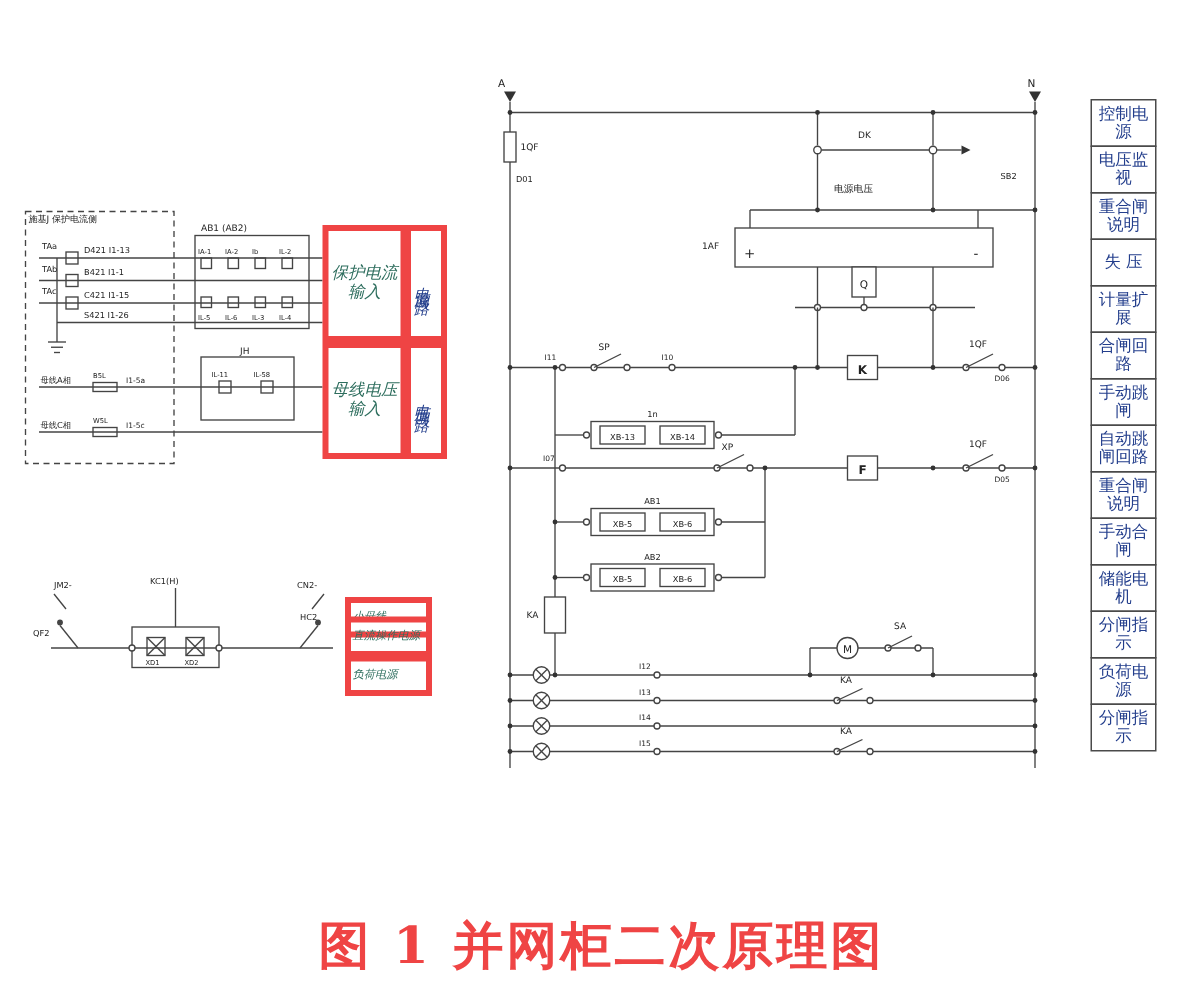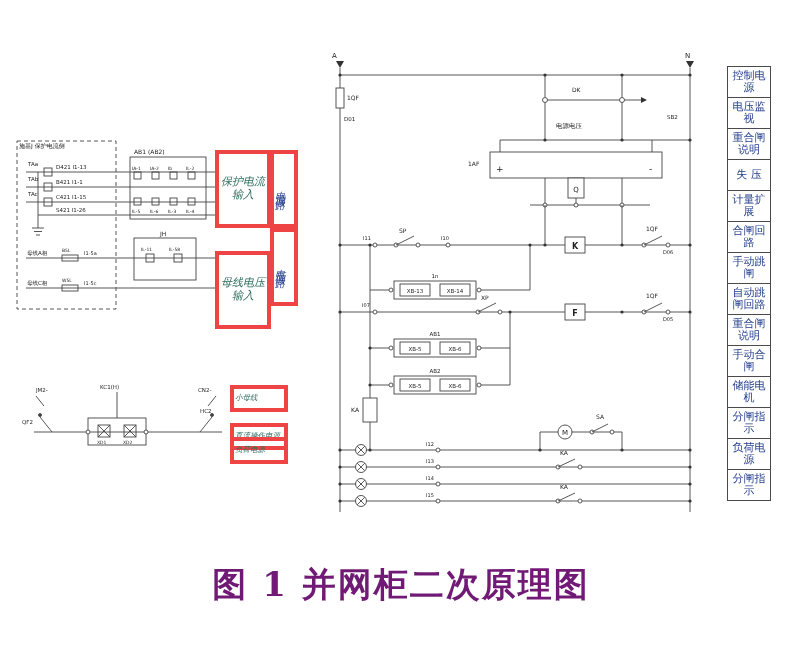--- a/index.html
+++ b/index.html
@@ -12,23 +12,23 @@
   .blue{color:#233e8c;}
   .vtext{writing-mode:vertical-rl;text-orientation:upright;letter-spacing:3px;}
   .io-input{font-size:11px;padding:2px;}
   .io-loop{font-size:10px;}
   .legend-item{font-size:7.5px;padding:1px;}
   .rp{position:absolute;left:727px;top:66px;width:44px;}
   .rp-item{box-sizing:border-box;width:44px;height:32px;border:1px solid #4a4a4a;
            display:flex;align-items:center;justify-content:center;text-align:center;
            font-size:11px;line-height:1.1;padding:1px;}
   .rp-item + .rp-item{margin-top:-1px;}
-  .caption{position:absolute;left:0;top:562px;width:802px;text-align:center;
+  .caption{position:absolute;left:0;top:608px;width:802px;text-align:center;
            font-family:"DejaVu Serif","Liberation Serif",serif;font-size:34px;
-           font-weight:600;color:#701a75;letter-spacing:2px;}
+           font-weight:600;color:#ef4444;letter-spacing:2px;}
 </style>
 </head>
 <body>
 
 <div class="stage">
 
 <svg width="802" height="658" viewBox="0 0 802 658" xmlns="http://www.w3.org/2000/svg">
 
   <g stroke="#444" stroke-width="0.9" fill="none">
     <rect x="17" y="141" width="99" height="168" stroke-dasharray="4 3"></rect>
@@ -318,34 +318,34 @@
     <text x="426" y="480" font-size="5">I14</text>
     <text x="426" y="497" font-size="5">I15</text>
     <text x="560" y="455" font-size="6">KA</text>
     <text x="560" y="489" font-size="6">KA</text>
   </g>
 </svg>
 
   <div class="ov io-input teal" style="left:215px;top:150px;width:56px;height:78px;">
     <span>保护电流输入</span>
   </div>
-  <div class="ov io-input teal" style="left:215px;top:228px;width:56px;height:78px;margin-top:23px;">
+  <div class="ov io-input teal" style="left:215px;top:228px;width:56px;height:78px;">
     <span>母线电压输入</span>
   </div>
   <div class="ov io-loop blue" style="left:270px;top:150px;width:28px;height:78px;">
     <span class="vtext">电流回路</span>
   </div>
   <div class="ov io-loop blue" style="left:270px;top:228px;width:28px;height:78px;">
     <span class="vtext">电压回路</span>
   </div>
 
-  <div class="ov legend-item teal" style="left:230px;top:385px;width:58px;height:27px;">
+  <div class="ov legend-item teal" style="left:230px;top:398px;width:58px;height:27px;">
     <span>小母线</span>
   </div>
-  <div class="ov legend-item teal" style="left:230px;top:411px;width:58px;height:27px;margin-top:12px;">
+  <div class="ov legend-item teal" style="left:230px;top:411px;width:58px;height:27px;">
     <span>直流操作电源</span>
   </div>
   <div class="ov legend-item teal" style="left:230px;top:437px;width:58px;height:27px;">
     <span>负荷电源</span>
   </div>
 
   <div class="rp">
     <div class="rp-item blue">控制电源</div>
     <div class="rp-item blue">电压监视</div>
     <div class="rp-item blue">重合闸说明</div>

